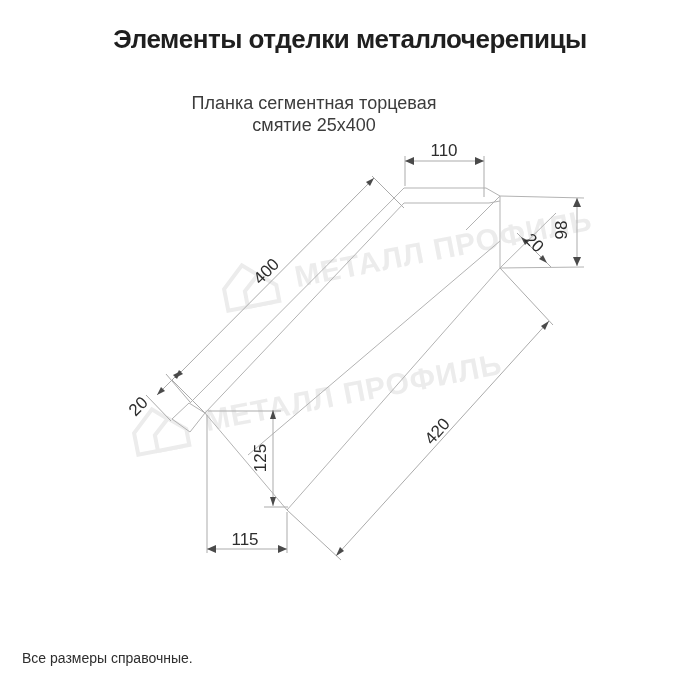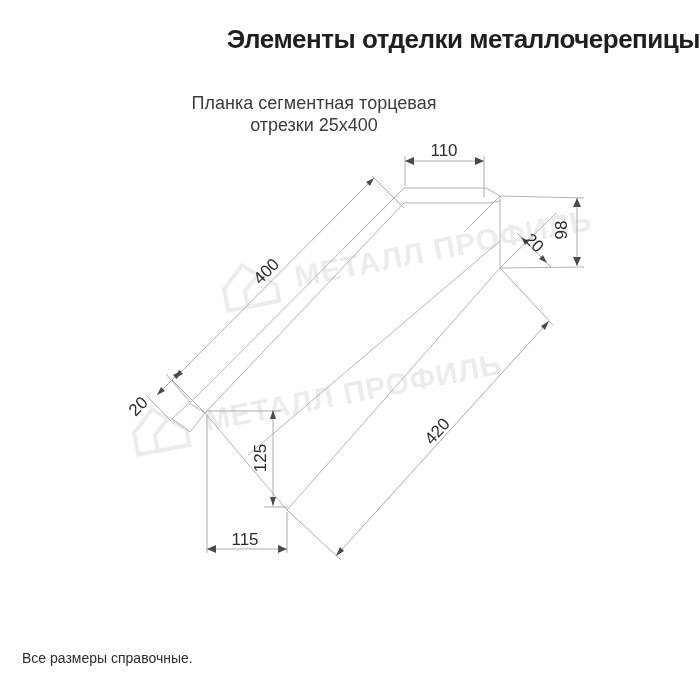--- a/index.html
+++ b/index.html
@@ -1,21 +1,21 @@
 <!DOCTYPE html>
 <html><head>
 <meta charset="utf-8">
 <style>
   html,body{margin:0;padding:0;background:#ffffff;}
   .canvas{
     position:relative;width:700px;height:700px;background:#ffffff;overflow:hidden;
     font-family:"Liberation Sans", sans-serif;
   }
   .page-title{
-    position:absolute;left:0;top:24px;width:700px;text-align:right;
+    position:absolute;left:0;top:24px;width:700px;text-align:center;
     font-size:26px;font-weight:700;letter-spacing:-0.5px;color:#1f1f1f;
   }
   .subtitle{
     position:absolute;left:0;width:628px;text-align:center;
     font-size:18px;font-weight:400;color:#3c3c3c;
   }
   .subtitle.l1{top:93px;}
   .subtitle.l2{top:115px;}
   .watermark{
     position:absolute;display:flex;align-items:center;gap:14px;
@@ -31,21 +31,21 @@
   .note2{top:669px;}
   .dimtext{font-family:"Liberation Sans", sans-serif;font-size:17px;fill:#2d2d2d;}
 </style>
 </head>
 <body>
 
 <div class="canvas">
 
   <div class="page-title">Элементы отделки металлочерепицы</div>
   <div class="subtitle l1">Планка сегментная торцевая</div>
-  <div class="subtitle l2">отрезки 25х400</div>
+  <div class="subtitle l2">смятие 25х400</div>
 
   <div class="watermark wm-upper">
     <span class="wm-logo">
       <svg width="64" height="56" viewBox="0 0 64 56">
         <path d="M6,30 L28,10 L50,30 L50,52 L6,52 Z" fill="none" stroke="#ececec" stroke-width="4"></path>
         <path d="M26,36 L42,22 L58,36 L58,52 L26,52 Z" fill="#ffffff" stroke="#ececec" stroke-width="4"></path>
       </svg>
     </span>
     <span>МЕТАЛЛ ПРОФИЛЬ</span>
   </div>

